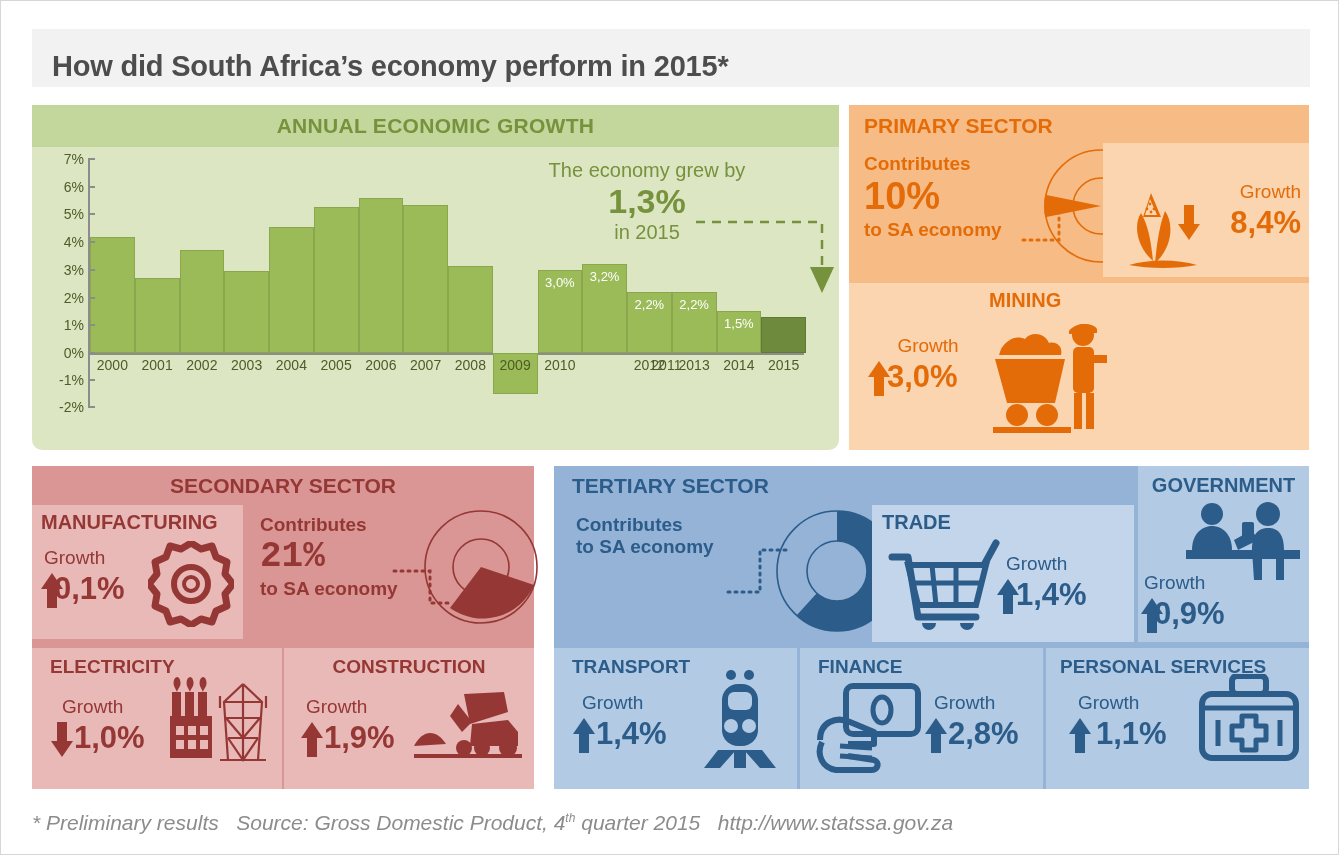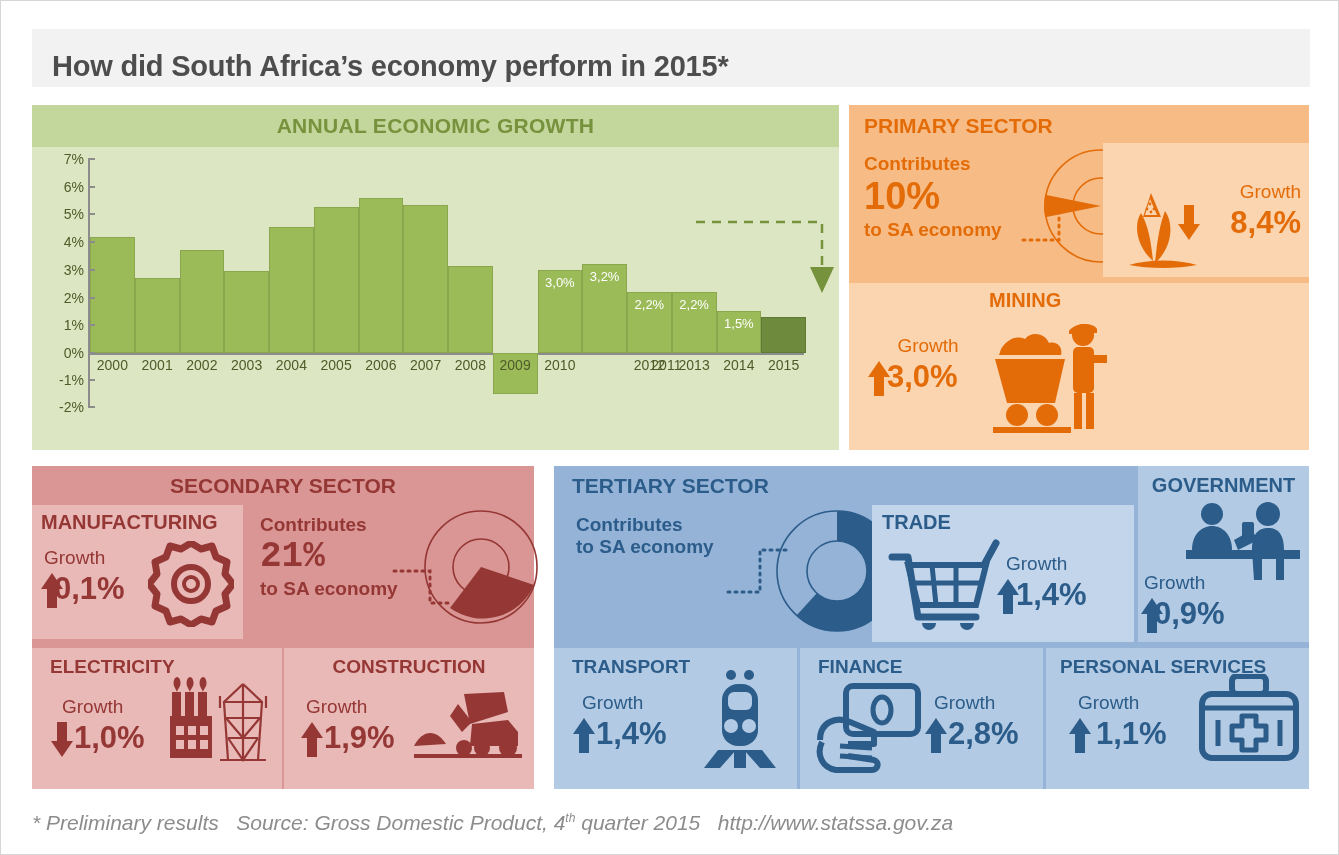--- a/index.html
+++ b/index.html
@@ -28,20 +28,21 @@
     font-size: 29px; font-weight: bold; color: #4d4d4d;
     letter-spacing: -0.2px;
     margin-top: 16px;
   }
 
   
   #chart-panel {
     position: absolute; left: 31px; top: 104px;
     width: 807px; height: 345px;
     background: #dce6c2;
+    border-radius: 10px;
   }
   #chart-header {
     position: absolute; left: 0; top: 0; width: 100%; height: 42px;
     background: #c3d69b;
     display: flex; align-items: center; justify-content: center;
   }
   #chart-header-text {
     font-size: 21px; font-weight: bold; color: #76923c; letter-spacing: .3px;
   }
   #chart-area { position: absolute; left: 0; top: 42px; width: 807px; height: 303px; }
@@ -315,20 +316,25 @@
           <div class="xtick-label" style="left: 626.5px; width: 44.75px;">2014</div>
           <div class="bar dark" style="left: 671.25px; width: 44.75px; top: 169.971px; height: 36.0286px;"></div>
           <div class="xtick-label" style="left: 671.25px; width: 44.75px;">2015</div>
         </div>
 
       <svg id="callout-path">
         <path d="M 664 75 L 790 75 L 790 120" stroke="#76923c" stroke-width="2.5" fill="none" stroke-dasharray="9 7"></path>
         <polygon points="778,120 802,120 790,146" fill="#76923c"></polygon>
       </svg>
 
+      <div id="callout">
+        <div id="callout-line1">The economy grew by</div>
+        <div id="callout-line2">1,3%</div>
+        <div id="callout-line3">in 2015</div>
+      </div>
     <div class="ytick-dash" style="top: 12px;"></div>
         <div class="ytick-dash" style="top: 39.7143px;"></div>
         <div class="ytick-dash" style="top: 67.4286px;"></div>
         <div class="ytick-dash" style="top: 95.1429px;"></div>
         <div class="ytick-dash" style="top: 122.857px;"></div>
         <div class="ytick-dash" style="top: 150.571px;"></div>
         <div class="ytick-dash" style="top: 178.286px;"></div>
         <div class="ytick-dash" style="top: 206px;"></div>
         <div class="ytick-dash" style="top: 233px;"></div>
         <div class="ytick-dash" style="top: 260px;"></div>

